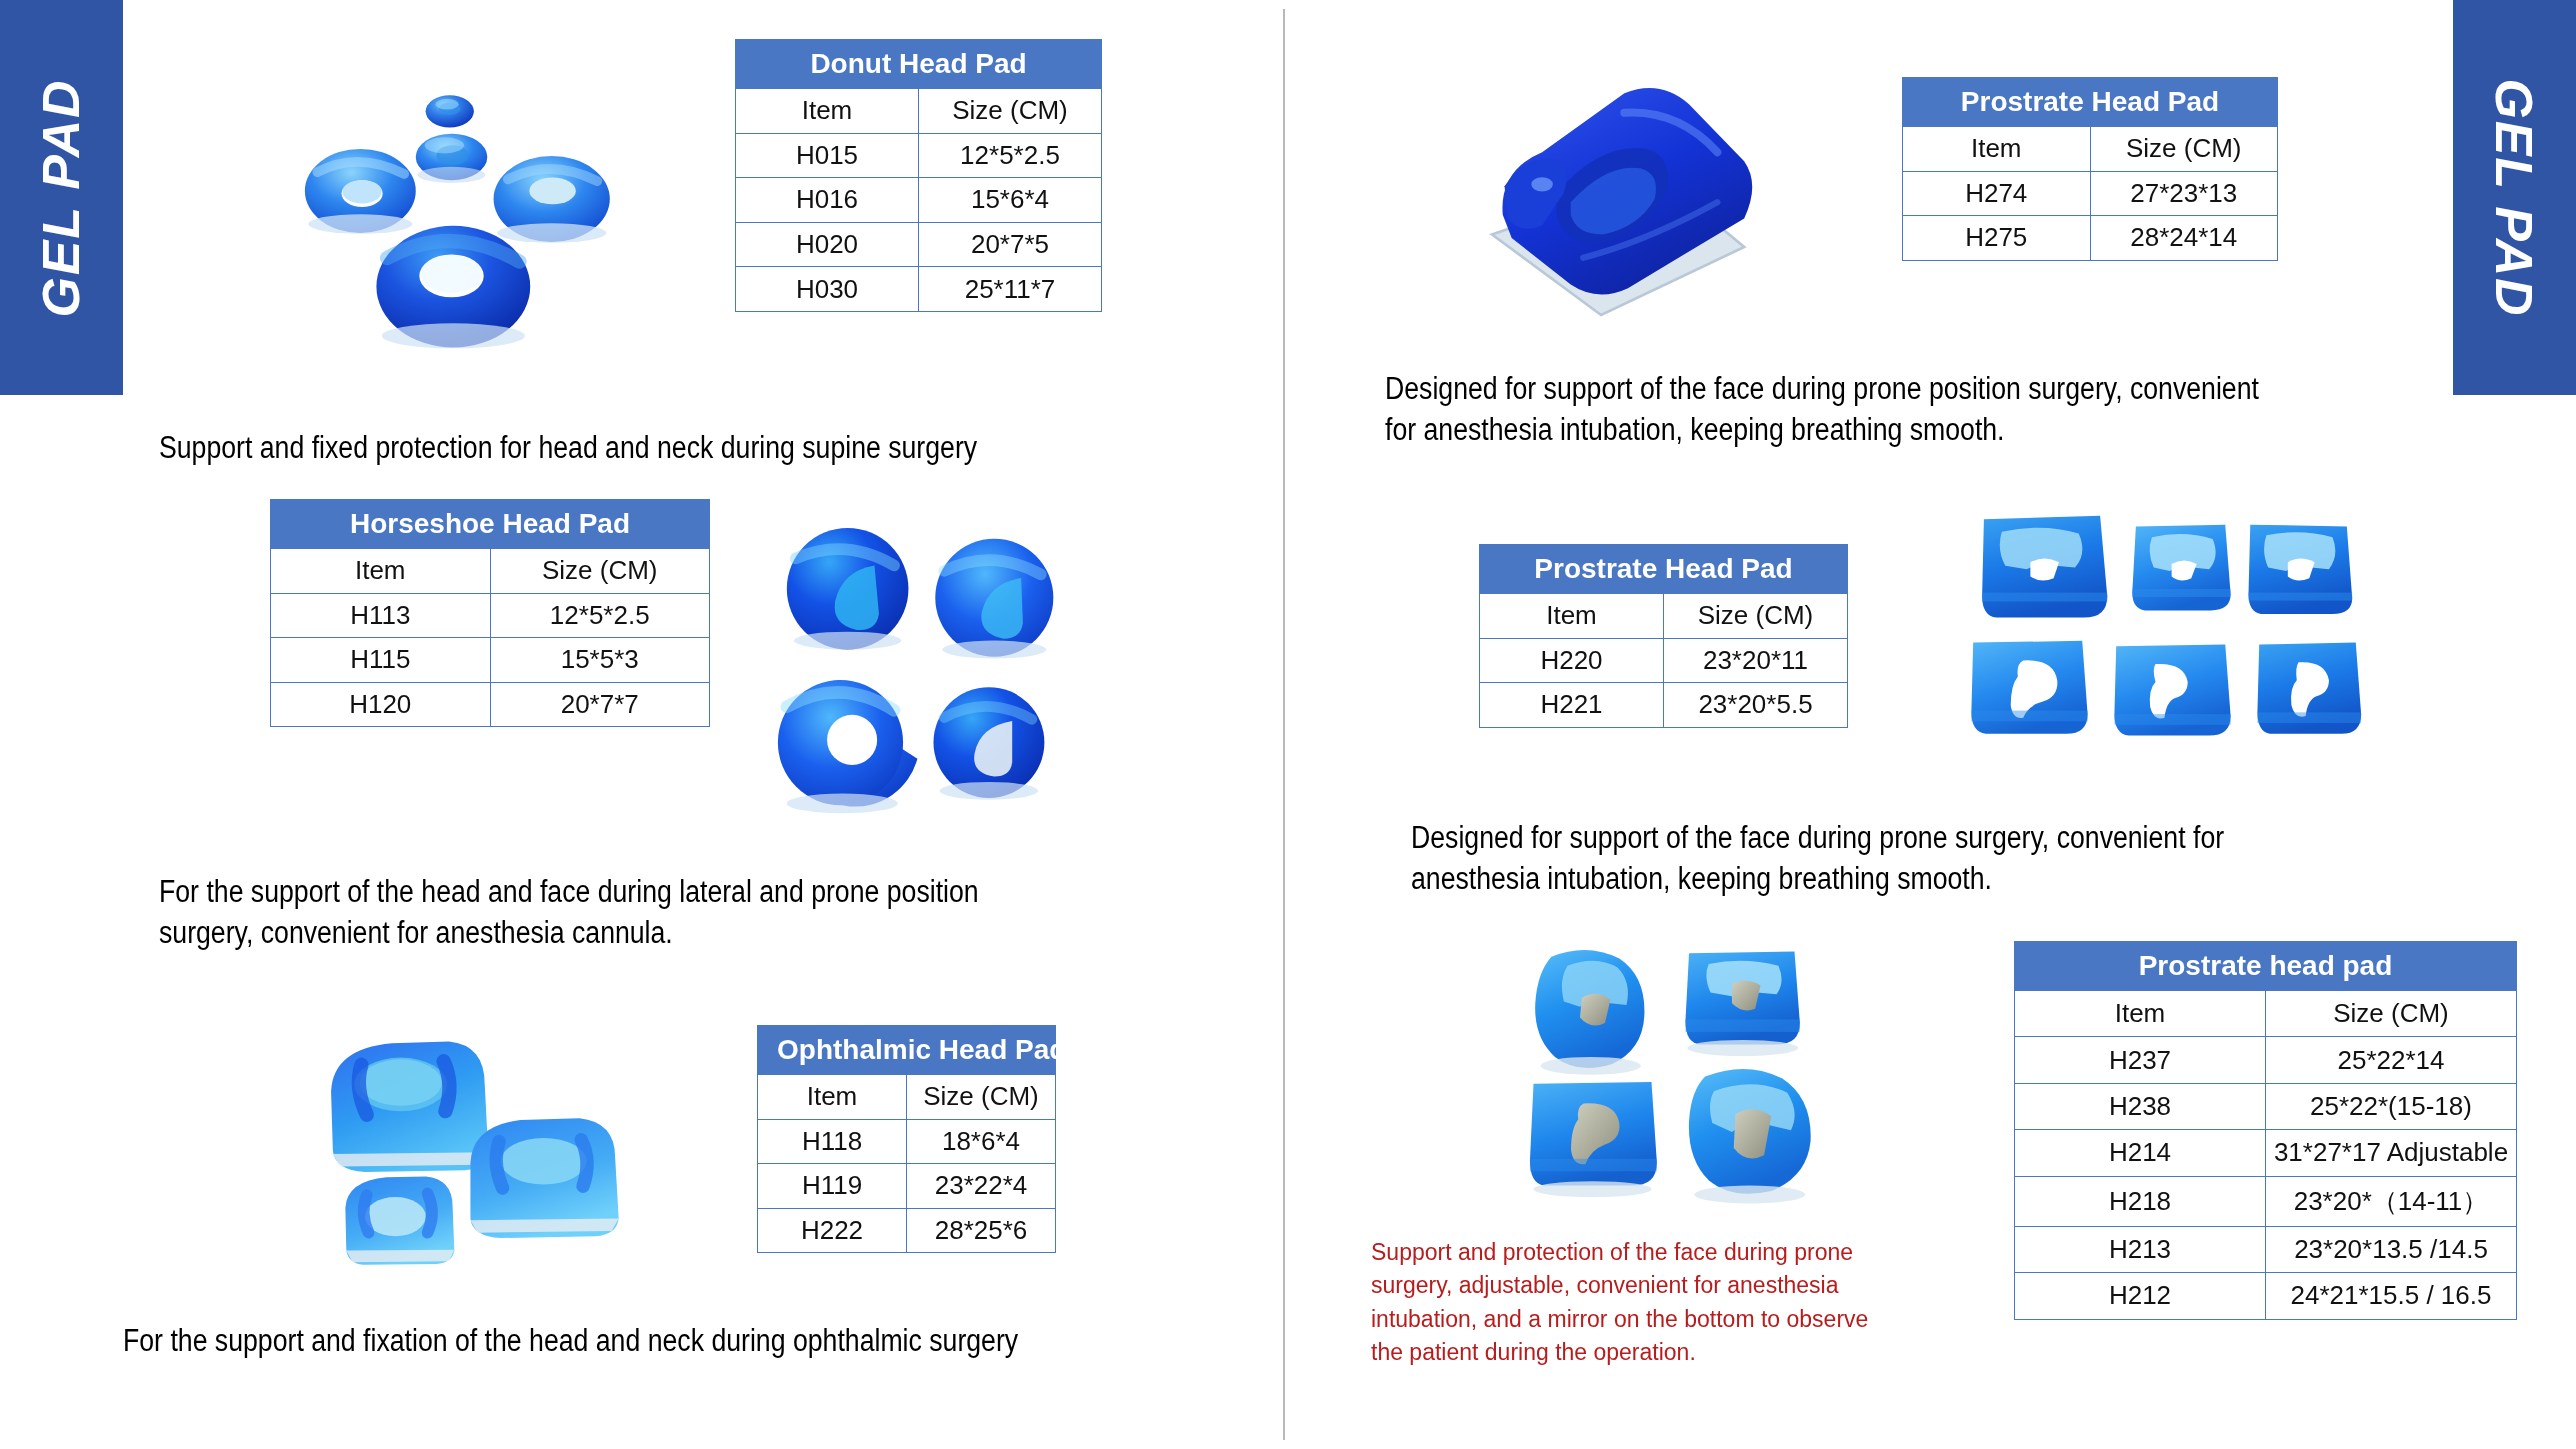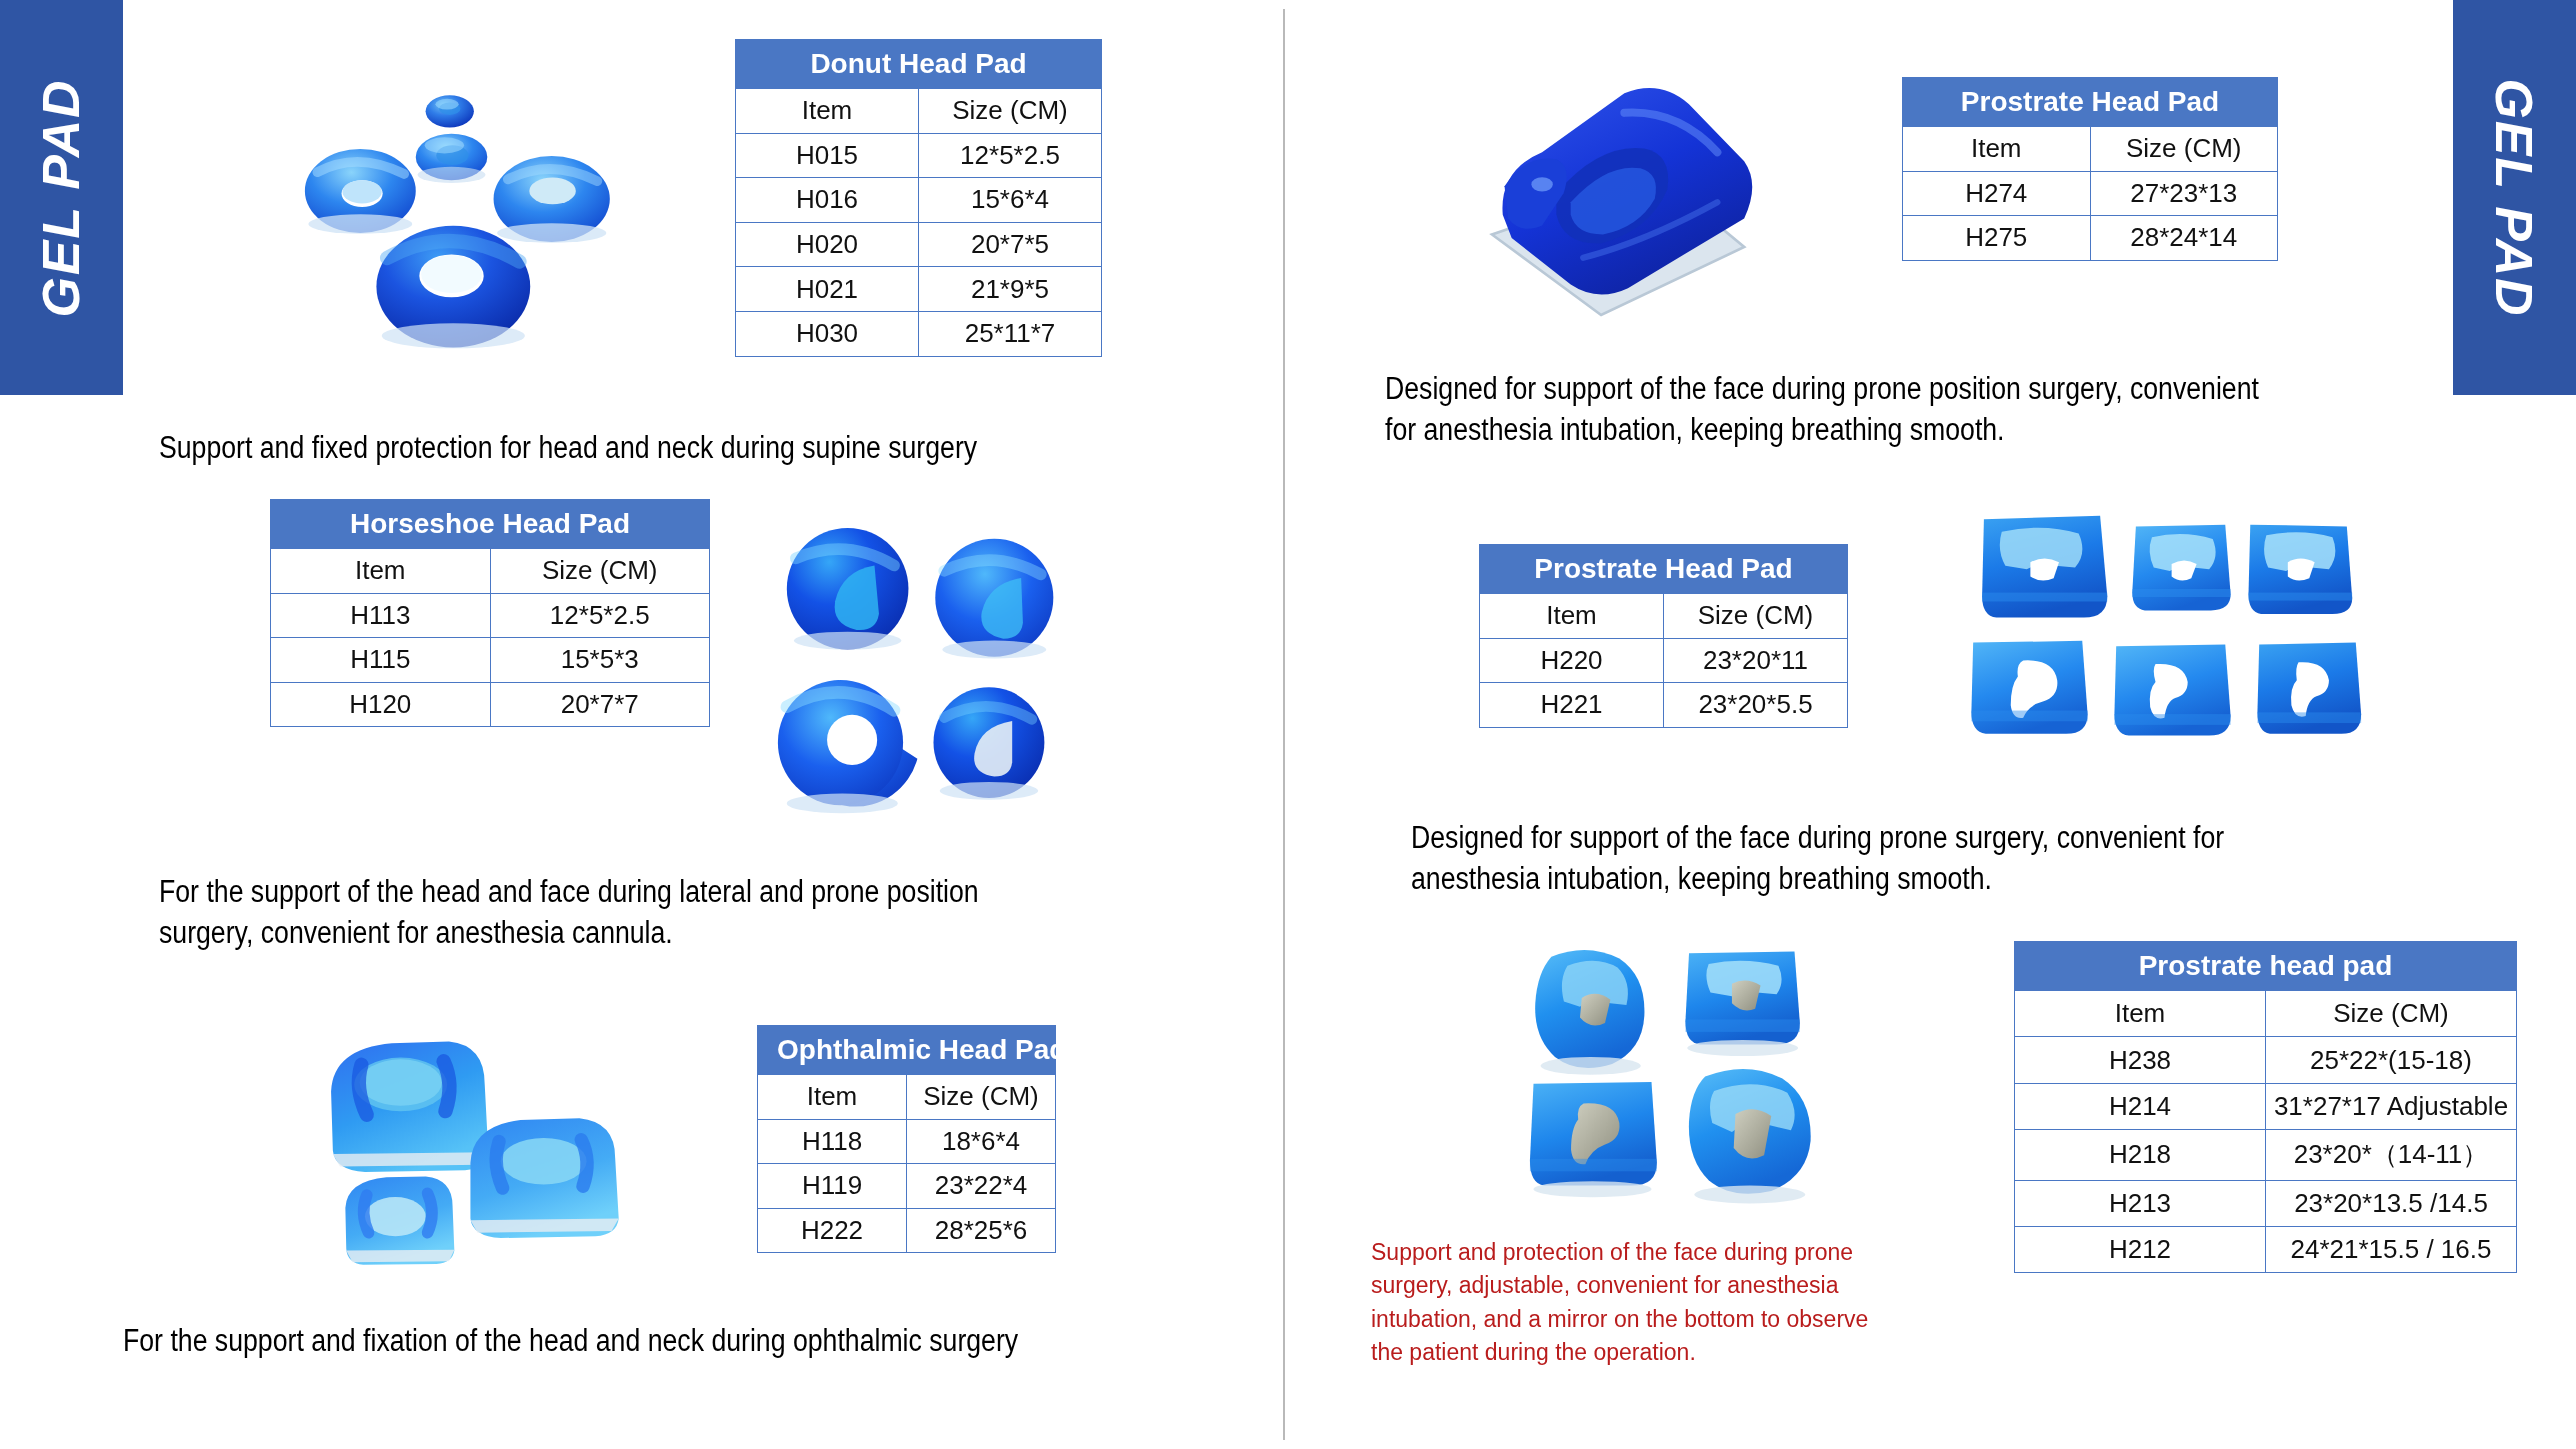--- a/index.html
+++ b/index.html
@@ -178,24 +178,20 @@
     </tr>
     <tr>
       <td>H016</td>
       <td>15*6*4</td>
     </tr>
     <tr>
       <td>H020</td>
       <td>20*7*5</td>
     </tr>
     <tr>
-      <td>H021</td>
-      <td>21*9*5</td>
-    </tr>
-    <tr>
       <td>H030</td>
       <td>25*11*7</td>
     </tr>
   </tbody>
     </table>
 </div>
 
 <div class="abs caption" style="left:159px; top:428px; width:1252px;">Support and fixed protection for head and neck during supine surgery</div>
 
 <div class="abs" style="left:270px; top:499px;">
@@ -537,20 +533,24 @@
   <table class="spec-table t-big" style="width:503px;">
     <tbody>
         <tr>
           <th class="thead-title" colspan="2">Prostrate head pad</th>
         </tr>
     <tr>
       <td class="colhead" style="width:36%">Item</td>
       <td class="colhead">Size (CM)</td>
     </tr>
     <tr>
+      <td>H237</td>
+      <td>25*22*14</td>
+    </tr>
+    <tr>
       <td>H238</td>
       <td>25*22*(15-18)</td>
     </tr>
     <tr>
       <td>H214</td>
       <td>31*27*17 Adjustable</td>
     </tr>
     <tr>
       <td>H218</td>
       <td>23*20*（14-11）</td>

